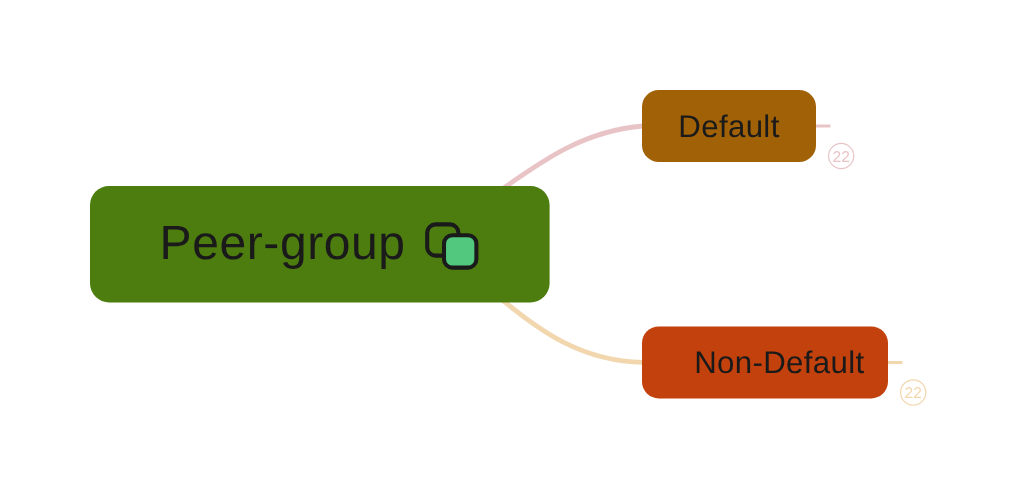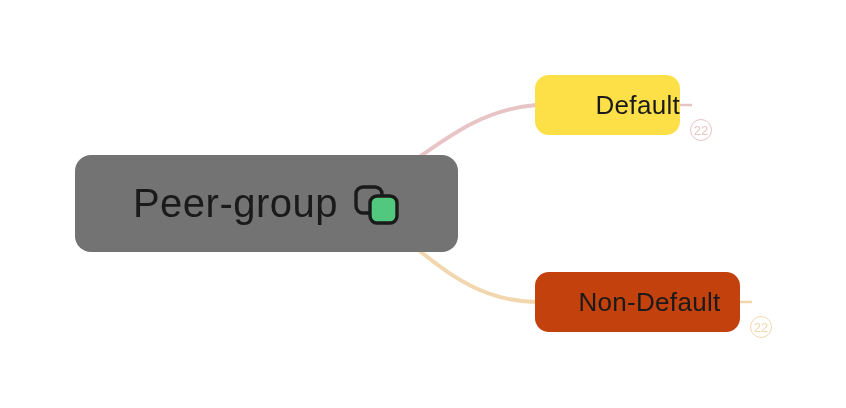--- a/index.html
+++ b/index.html
@@ -107,29 +107,29 @@
 
 <div class="canvas">
 
   <svg class="links" width="846" height="408" viewBox="0 0 846 408" xmlns="http://www.w3.org/2000/svg">
     <path class="link" d="M 415 160 C 452 134, 486 109, 536 105" stroke="#e9c4c6"></path>
     <path class="link" d="M 415 247 C 452 278, 486 301, 536 302" stroke="#f2d7ae"></path>
     <line class="badge-link" x1="679" y1="105" x2="692" y2="105" stroke="#e9c4c6"></line>
     <line class="badge-link" x1="739" y1="302" x2="752" y2="302" stroke="#f2d7ae"></line>
   </svg>
 
-  <div class="node node-root" style="background: #737373; color: rgb(26, 26, 26);">
+  <div class="node node-root" style="background: #4d7c0f; color: rgb(26, 26, 26);">
     <span>Peer-group</span>
     <svg class="copy-icon" viewBox="0 0 46 40" xmlns="http://www.w3.org/2000/svg">
       <rect x="2" y="2" width="26" height="26" rx="7" fill="none" stroke="#1a1a1a" stroke-width="3.4"></rect>
       <rect x="16" y="11" width="27" height="27" rx="7" stroke="#1a1a1a" stroke-width="3.4" fill="#52c87e"></rect>
     </svg>
   </div>
 
-  <div class="node node-child node-default" style="background: #fde047; justify-content: flex-end;">
+  <div class="node node-child node-default" style="background: #a16207;">
     <span>Default</span>
   </div>
 
   <div class="count-badge badge-default" style="border-color: rgb(233, 196, 198); color: rgb(233, 196, 198);">22</div>
 
   <div class="node node-child node-non-default" style="background: #c2410c; padding-left: 24px;">
     <span>Non-Default</span>
   </div>
 
   <div class="count-badge badge-non-default" style="border-color: rgb(242, 215, 174); color: rgb(242, 215, 174);">22</div>

